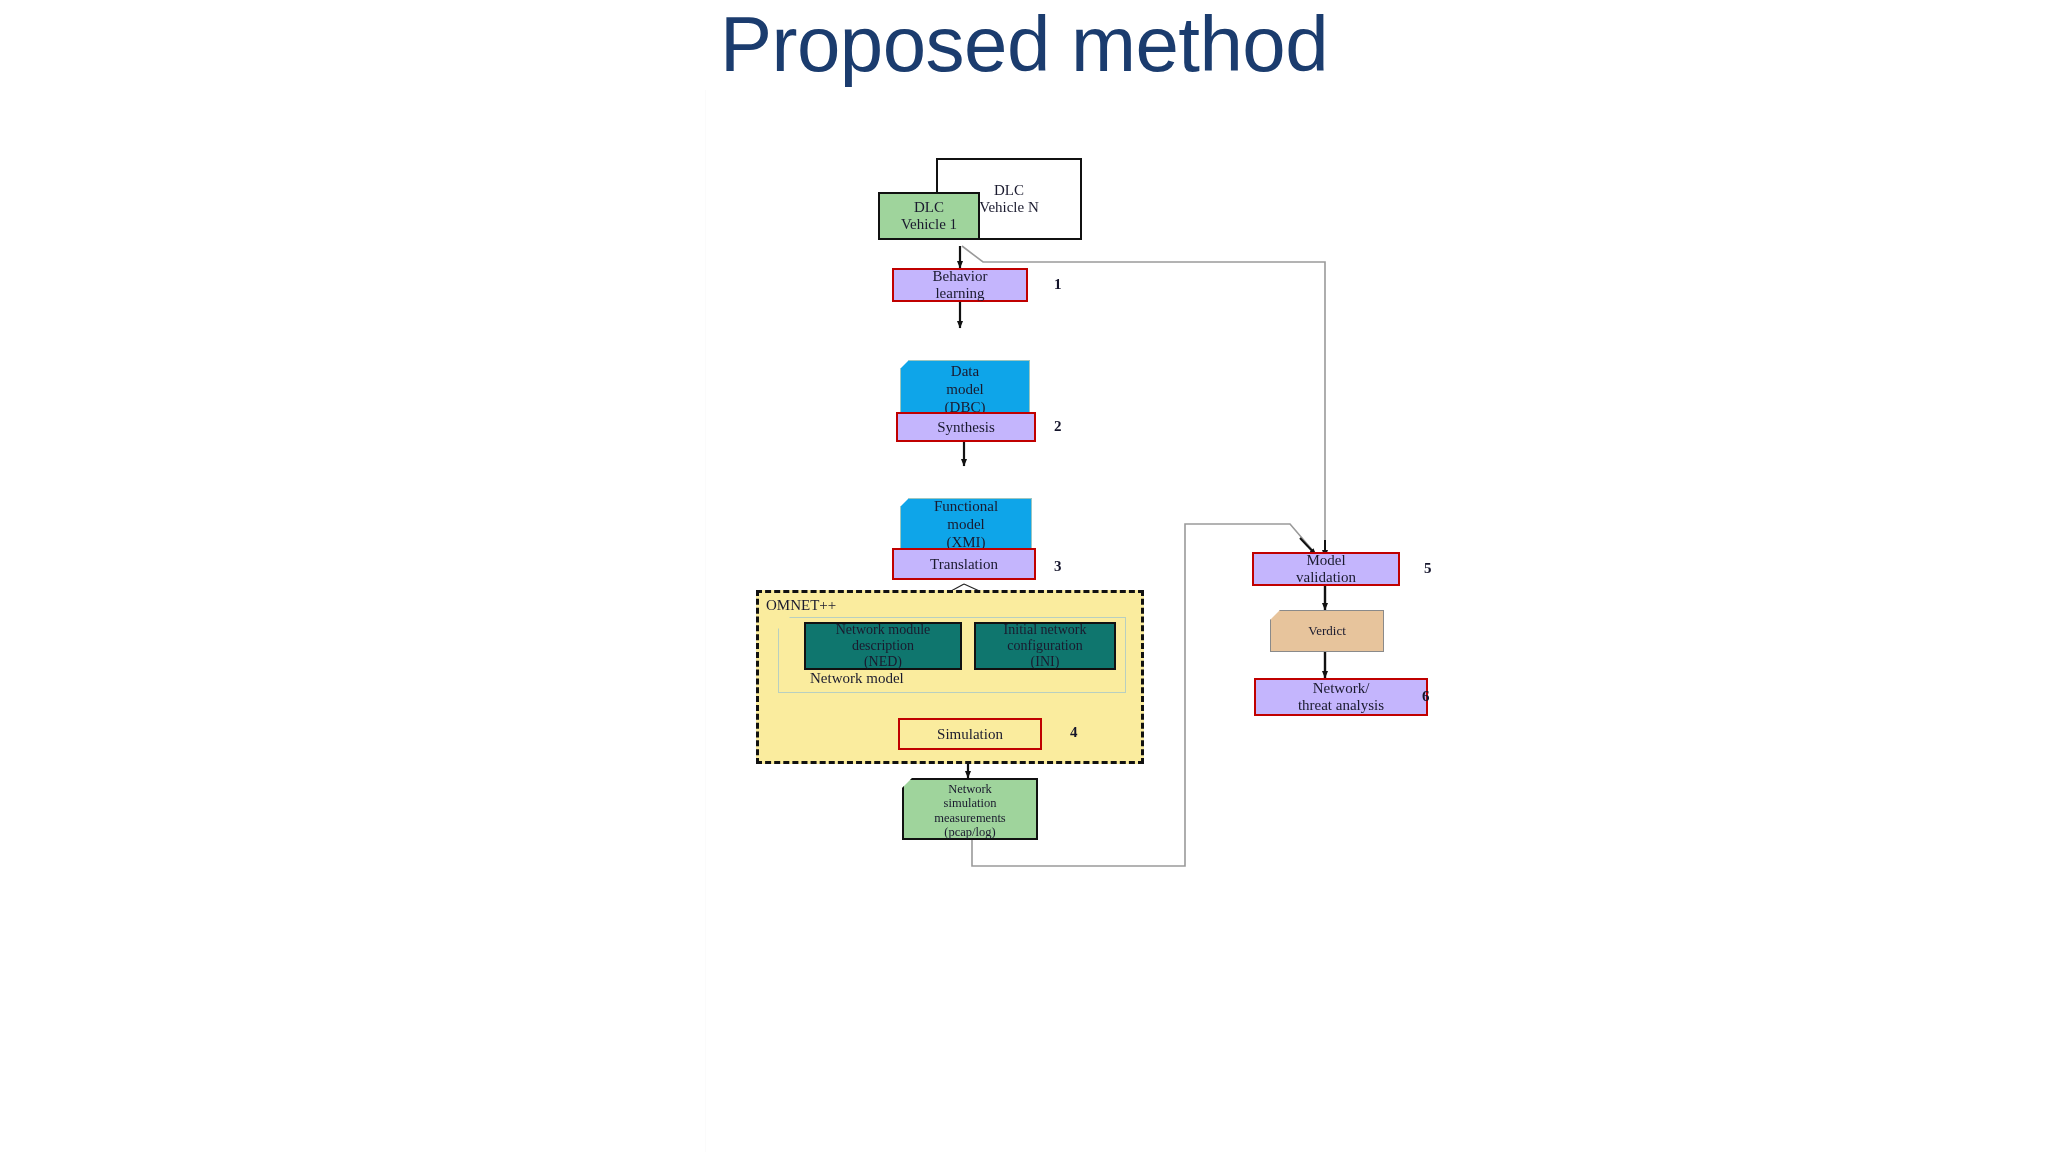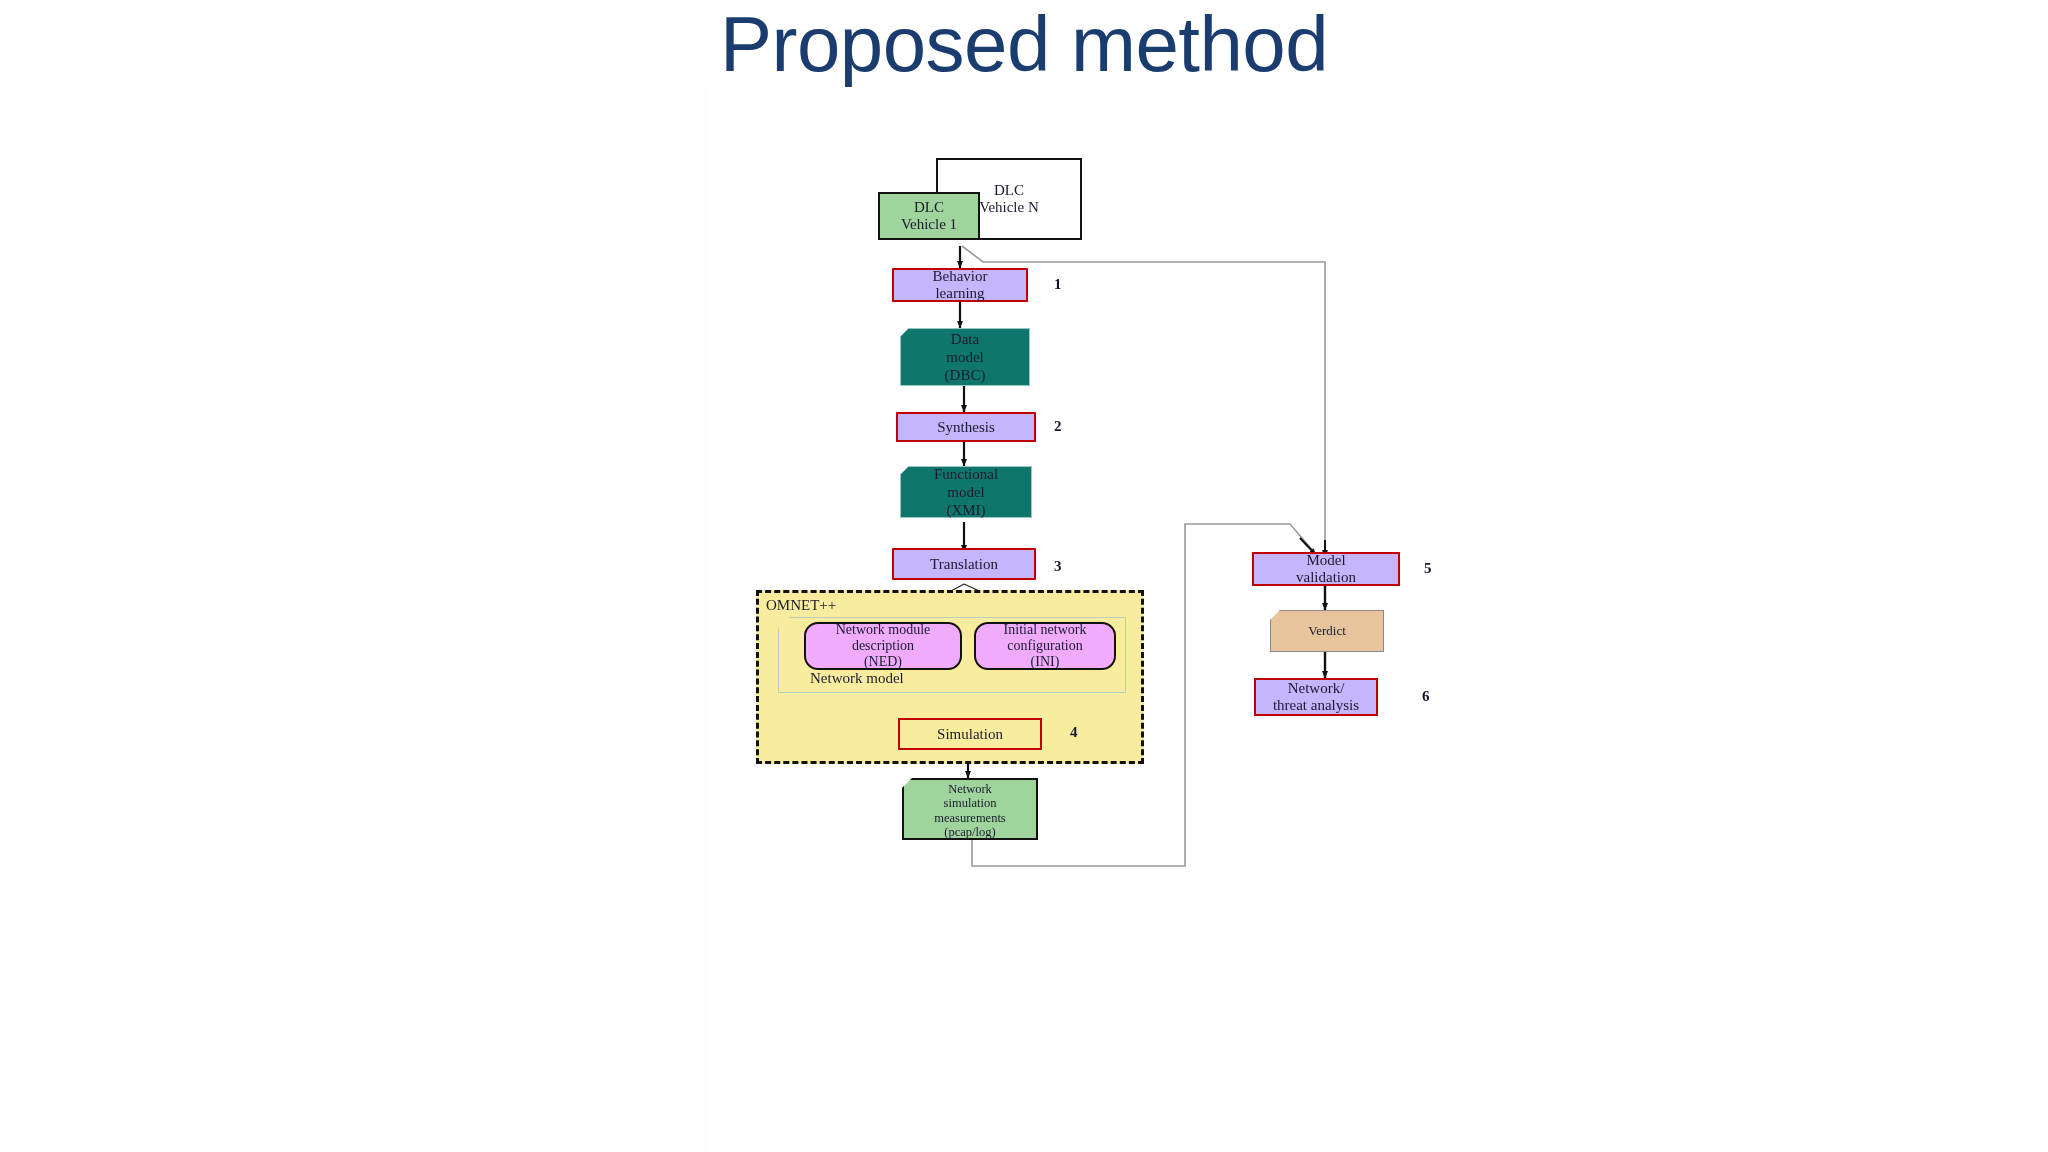--- a/index.html
+++ b/index.html
@@ -73,25 +73,26 @@
   
   .proc {
     background: #c4b5fd;
     border: 2px solid #C00000;
     font-size: 15px;
     line-height: 1.12;
   }
 
   
   .doc {
-    background: #0f766e;
+    background: #0ea5e9;
     border: 1.5px solid #9CC6C0;
     font-size: 15px;
     line-height: 1.2;
     clip-path: polygon(9px 0, 100% 0, 100% 100%, 0 100%, 0 9px);
+    margin-top: 32px;
   }
 
   
   .green {
     background: #9FD49C;
     border: 2px solid #111111;
     font-size: 15px;
     line-height: 1.16;
     clip-path: polygon(13px 0, 100% 0, 100% 100%, 0 100%, 0 13px);
     align-items: flex-start;
@@ -103,21 +104,21 @@
     clip-path: polygon(10px 0, 100% 0, 100% 100%, 0 100%, 0 10px);
   }
 
   
   .plain {
     background: transparent;
     border: 2px solid #111111;
     font-size: 15px;
     line-height: 1.15;
   }
-  .plain.onyellow { background: #f0abfc; border-radius: 14px; }
+  .plain.onyellow { background: #0f766e; }
 
   
   .verdict {
     background: #E7C49C;
     border: 1.5px solid #8a8a8a;
     font-size: 13px;
     clip-path: polygon(10px 0, 100% 0, 100% 100%, 0 100%, 0 10px);
   }
 
   
@@ -283,19 +284,19 @@
   <div class="node proc" style="left:552px; top:452px; width:148px; height:34px; flex-direction:column;">
     <span class="lbl">Model</span>
     <span class="lbl">validation</span>
   </div>
   <div class="step-num" style="left:724px; top:460px;">5</div>
 
   <div class="node verdict" style="left:570px; top:510px; width:114px; height:42px;">
     <span class="lbl">Verdict</span>
   </div>
 
-  <div class="node proc" style="left:554px; top:578px; width:124px; height:38px; flex-direction:column;">
+  <div class="node proc" style="left:554px; top:578px; width:174px; height:38px; flex-direction:column;">
     <span class="lbl">Network/</span>
     <span class="lbl">threat analysis</span>
   </div>
   <div class="step-num" style="left:722px; top:588px;">6</div>
 
 </div>
 
 </body></html>

